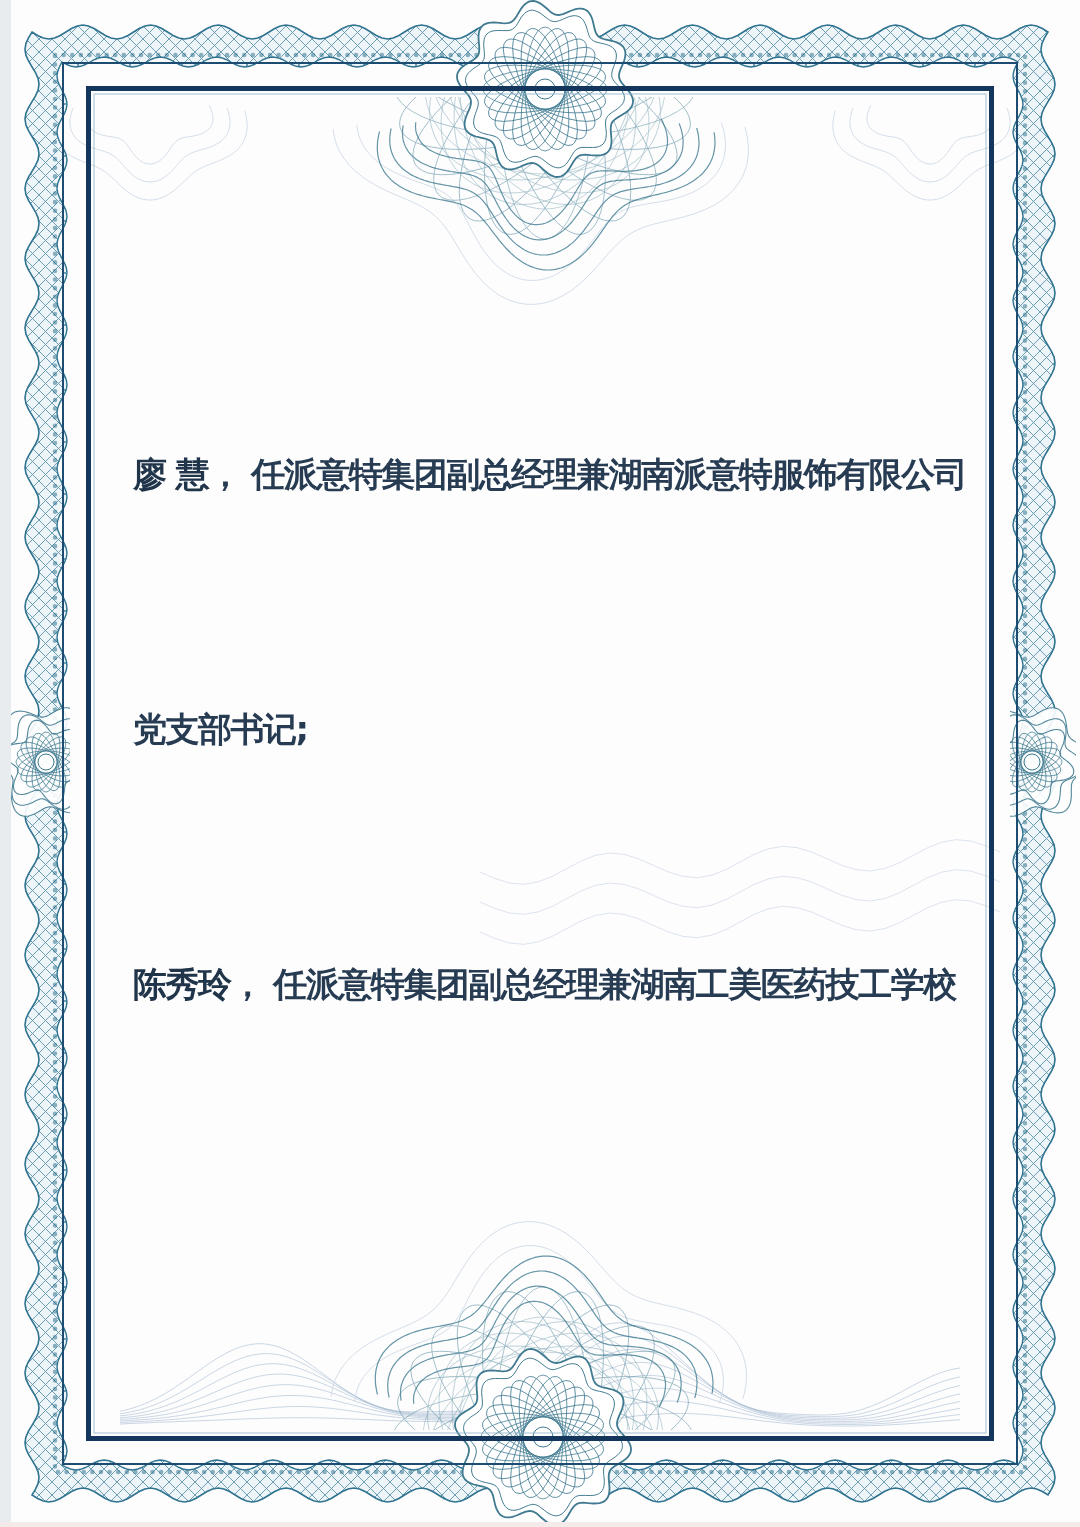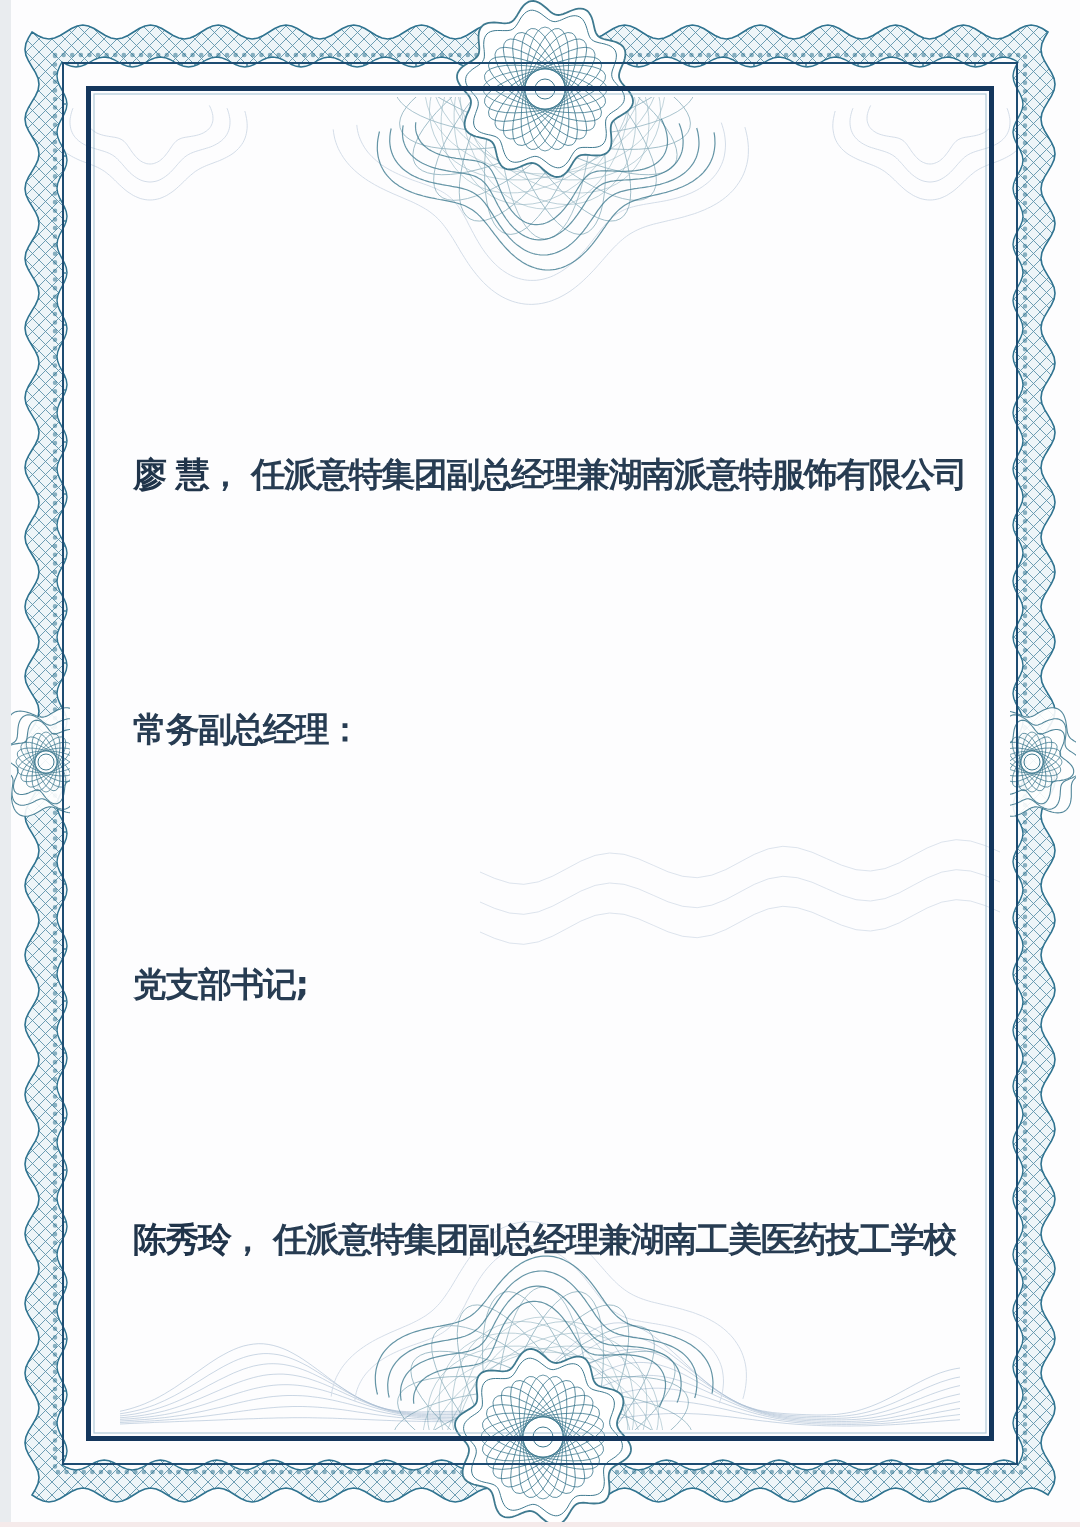--- a/index.html
+++ b/index.html
@@ -202,21 +202,20 @@
       <rect x="63" y="63" width="954" height="1401" fill="none" stroke="#1d4c72" stroke-width="2"></rect>
       <rect x="88.5" y="88.5" width="903" height="1350" fill="none" stroke="#14365c" stroke-width="5"></rect>
       <rect x="94" y="94" width="892" height="1339" fill="none" stroke="#8fb3c9" stroke-width="1.2" opacity="0.7"></rect>
     </svg>
 
   <div class="edge-left"></div>
   <div class="edge-bottom"></div>
 
   <div class="text-block">
     <div class="line"><span class="nm">廖 慧</span><span>， 任派意特集团副总经理兼湖南派意特服饰有限公司</span></div>
-    <div class="line"><span class="nm"></span><span>常务副总经理：</span></div>
     <div class="line"><span class="nm"></span><span>党支部书记;</span></div>
     <div class="line"><span class="nm">陈秀玲</span><span>， 任派意特集团副总经理兼湖南工美医药技工学校</span></div>
     
     
     
     
     
     
     
   </div>

